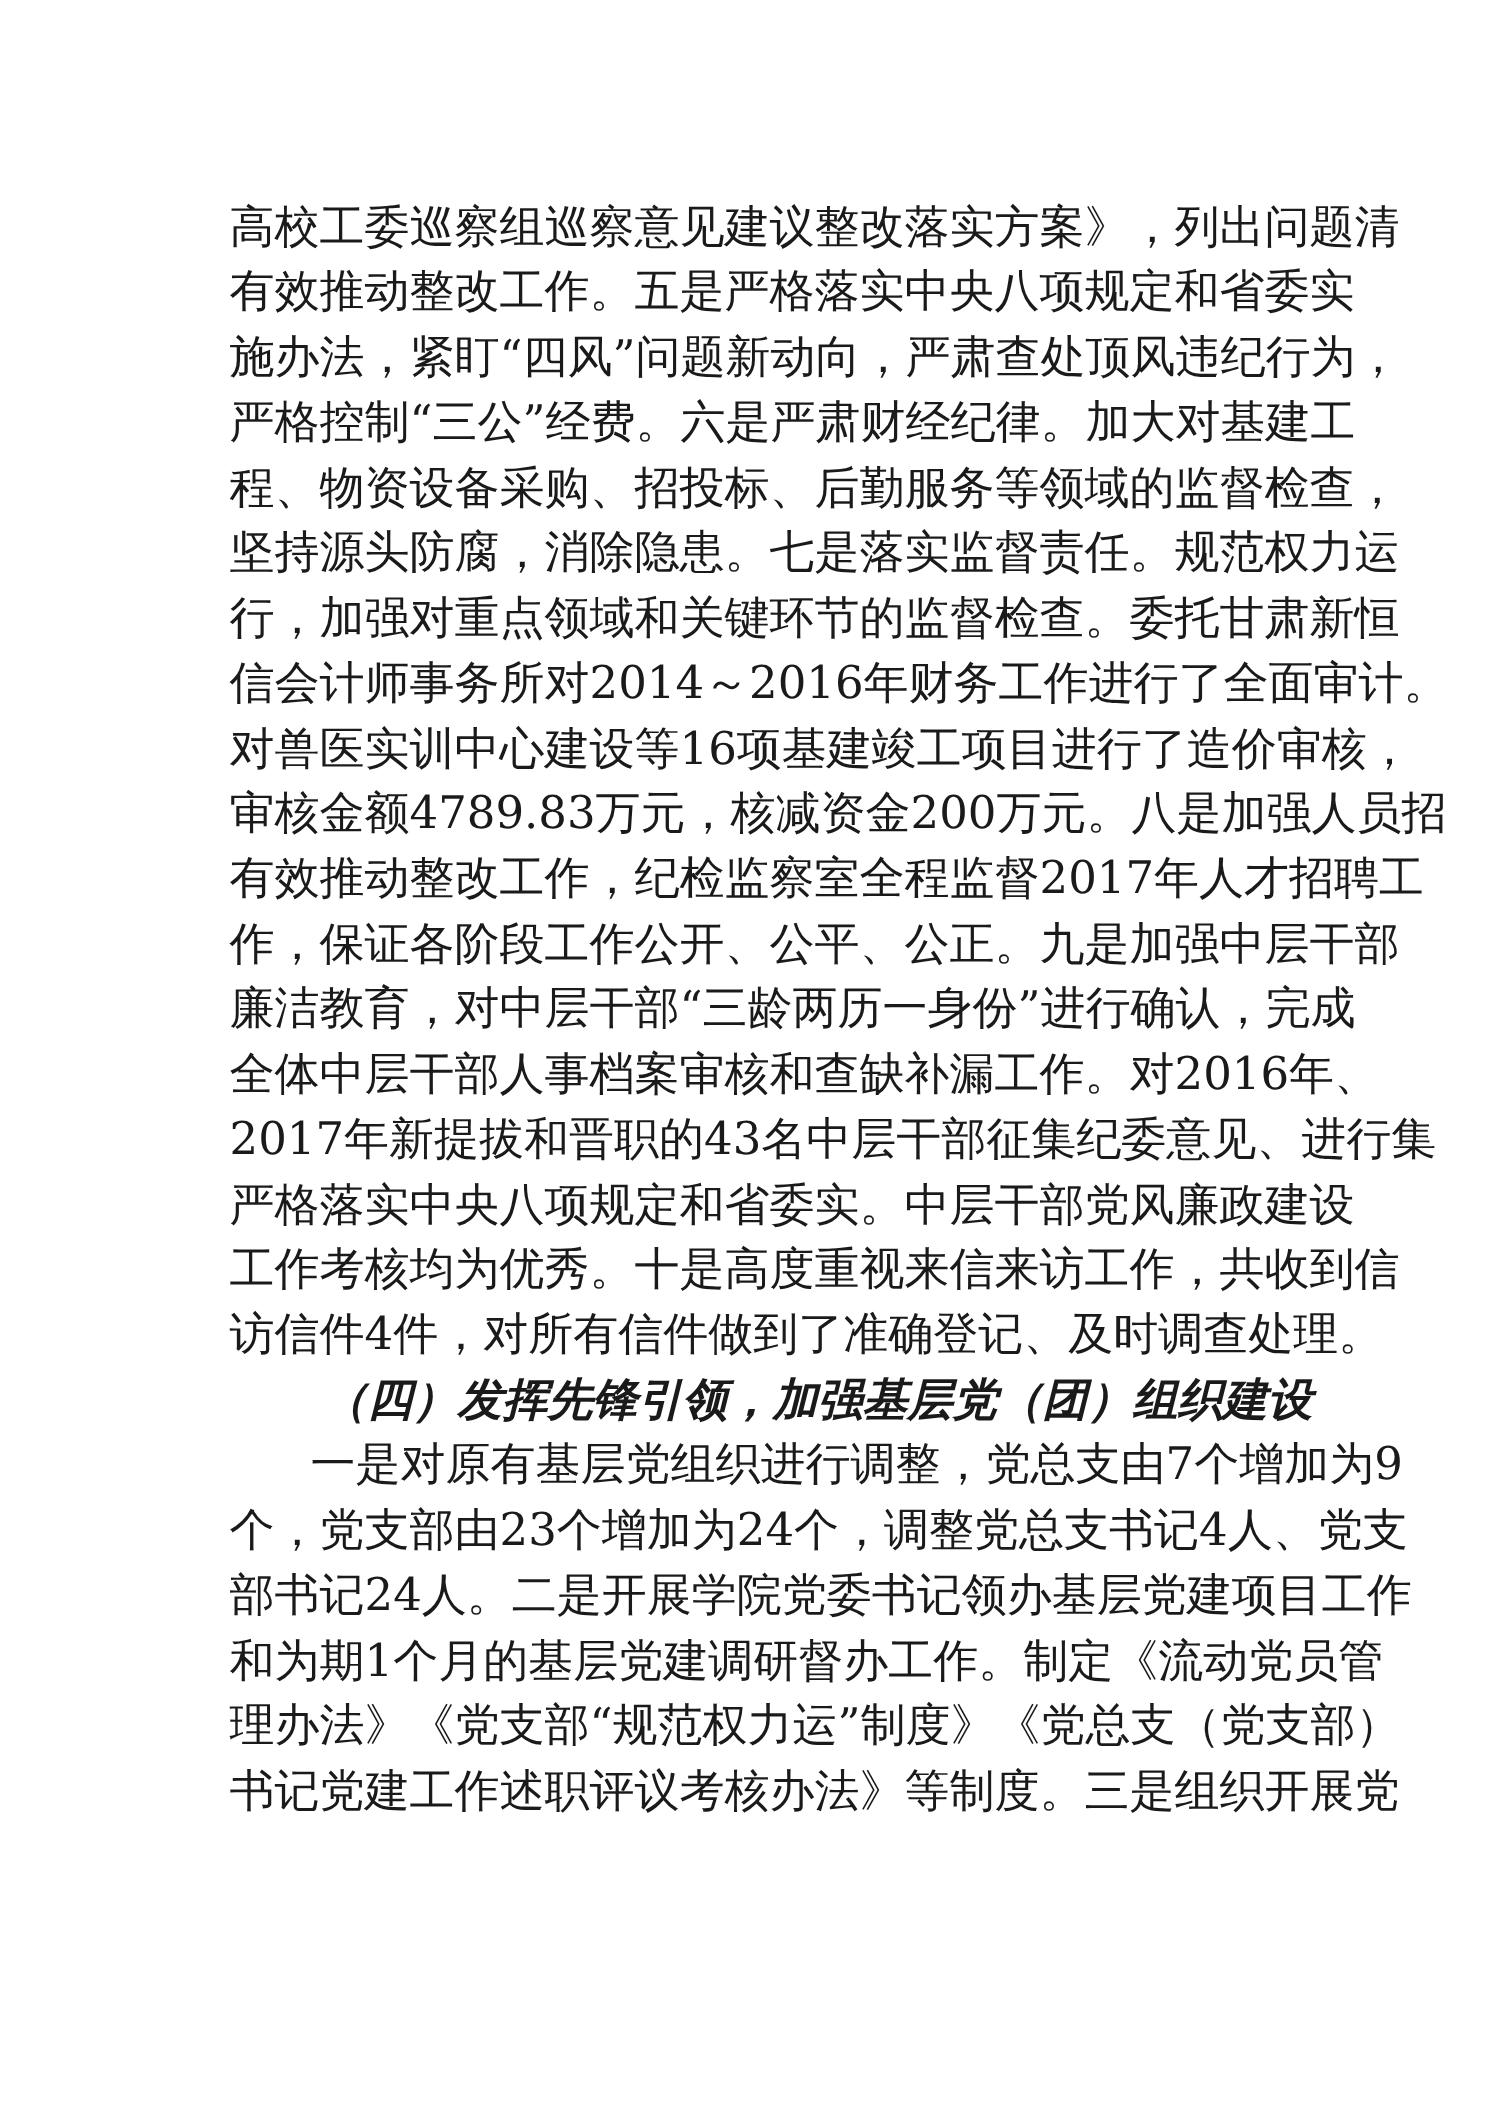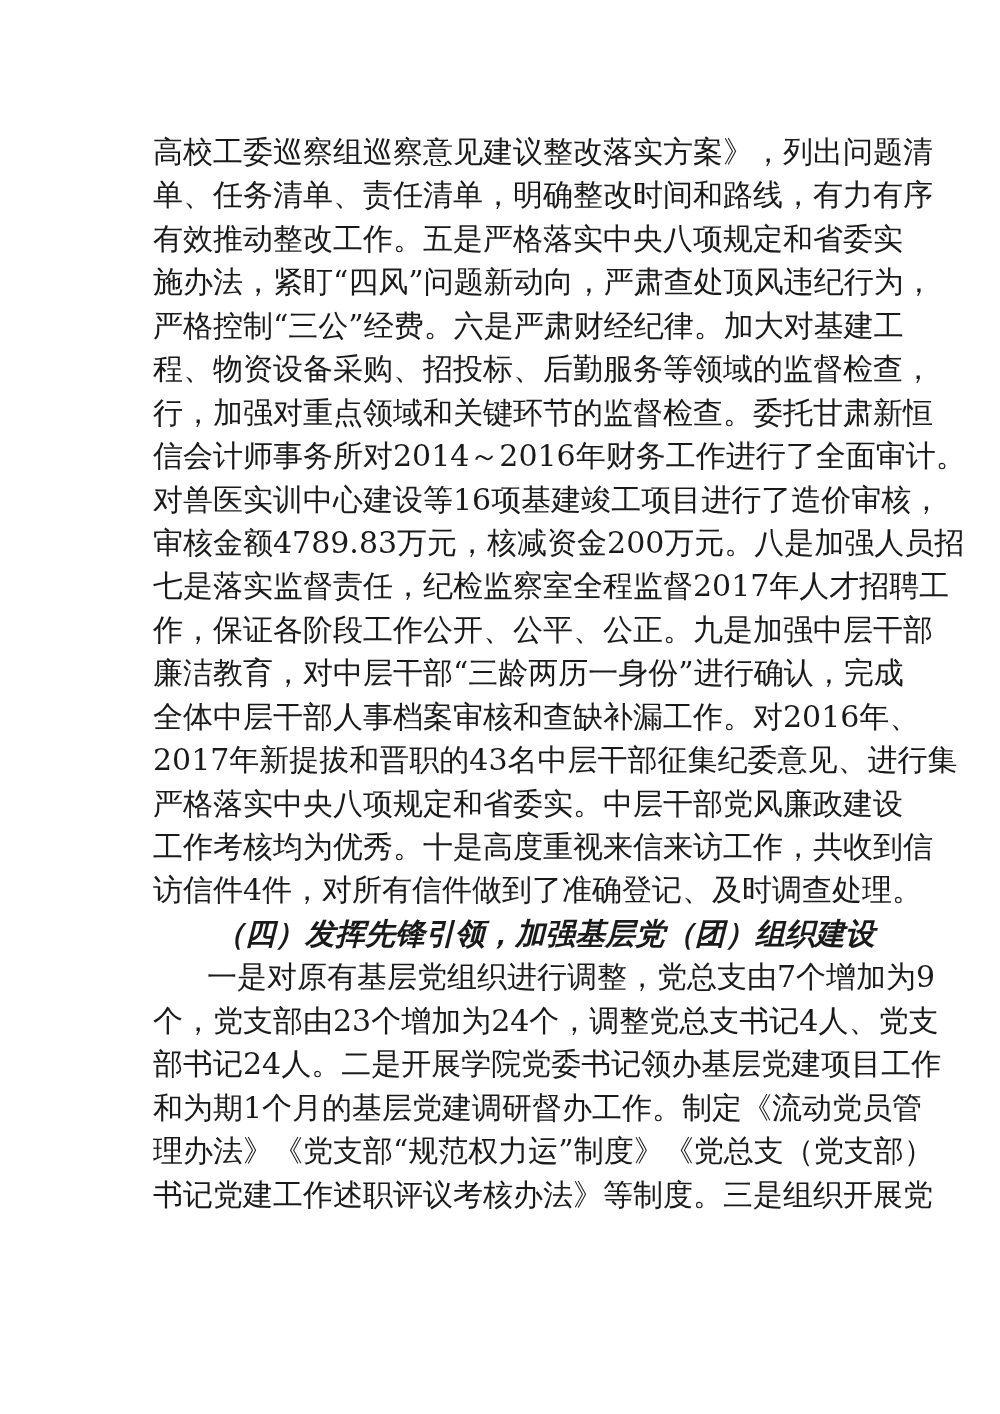--- a/index.html
+++ b/index.html
@@ -13,30 +13,30 @@
   .line.indent { padding-left: 54px; }
   .line.heading { padding-left: 62px; font-weight: bold; text-align-last: left; font-style: italic; }
   .b { font-weight: normal; }
 </style>
 </head>
 <body>
 
 <div class="page">
   <div class="body-text">
     <div class="line">高校工委巡察组巡察意见建议整改落实方案》，列出问题清</div>
-    <div class="line">单、任务清单、责任清单，明确整改时间和路线，有力有序</div>
     <div class="line"><span>有效推动整改工作。</span><span class="b">五是</span><span>严格落实中央八项规定和省委实</span></div>
     <div class="line">施办法，紧盯“四风”问题新动向，严肃查处顶风违纪行为，</div>
     <div class="line"><span>严格控制“三公”经费。</span><span class="b">六是严肃财经纪律</span><span>。加大对基建工</span></div>
     <div class="line">程、物资设备采购、招投标、后勤服务等领域的监督检查，</div>
+    <div class="line"><span>坚持源头防腐，消除隐患。</span><span class="b">七是落实监督责任</span><span>。规范权力运</span></div>
     <div class="line">行，加强对重点领域和关键环节的监督检查。委托甘肃新恒</div>
     <div class="line">信会计师事务所对2014～2016年财务工作进行了全面审计。</div>
     <div class="line">对兽医实训中心建设等16项基建竣工项目进行了造价审核，</div>
     <div class="line"><span>审核金额4789.83万元，核减资金200万元。</span><span class="b">八是</span><span>加强人员招</span></div>
-    <div class="line">七是落实监督责任，纪检监察室全程监督2017年人才招聘工</div>
+    <div class="line">有效推动整改工作，纪检监察室全程监督2017年人才招聘工</div>
     <div class="line"><span>作，保证各阶段工作公开、公平、公正。</span><span class="b">九是</span><span>加强中层干部</span></div>
     <div class="line">廉洁教育，对中层干部“三龄两历一身份”进行确认，完成</div>
     <div class="line">全体中层干部人事档案审核和查缺补漏工作。对2016年、</div>
     <div class="line">2017年新提拔和晋职的43名中层干部征集纪委意见、进行集</div>
     <div class="line">严格落实中央八项规定和省委实。中层干部党风廉政建设</div>
     <div class="line"><span>工作考核均为优秀。</span><span class="b">十是</span><span>高度重视来信来访工作，共收到信</span></div>
     <div class="line last">访信件4件，对所有信件做到了准确登记、及时调查处理。</div>
     <div class="line heading">（四）发挥先锋引领，加强基层党（团）组织建设</div>
     <div class="line indent"><span class="b">一是</span><span>对原有基层党组织进行调整，党总支由7个增加为9</span></div>
     <div class="line">个，党支部由23个增加为24个，调整党总支书记4人、党支</div>

